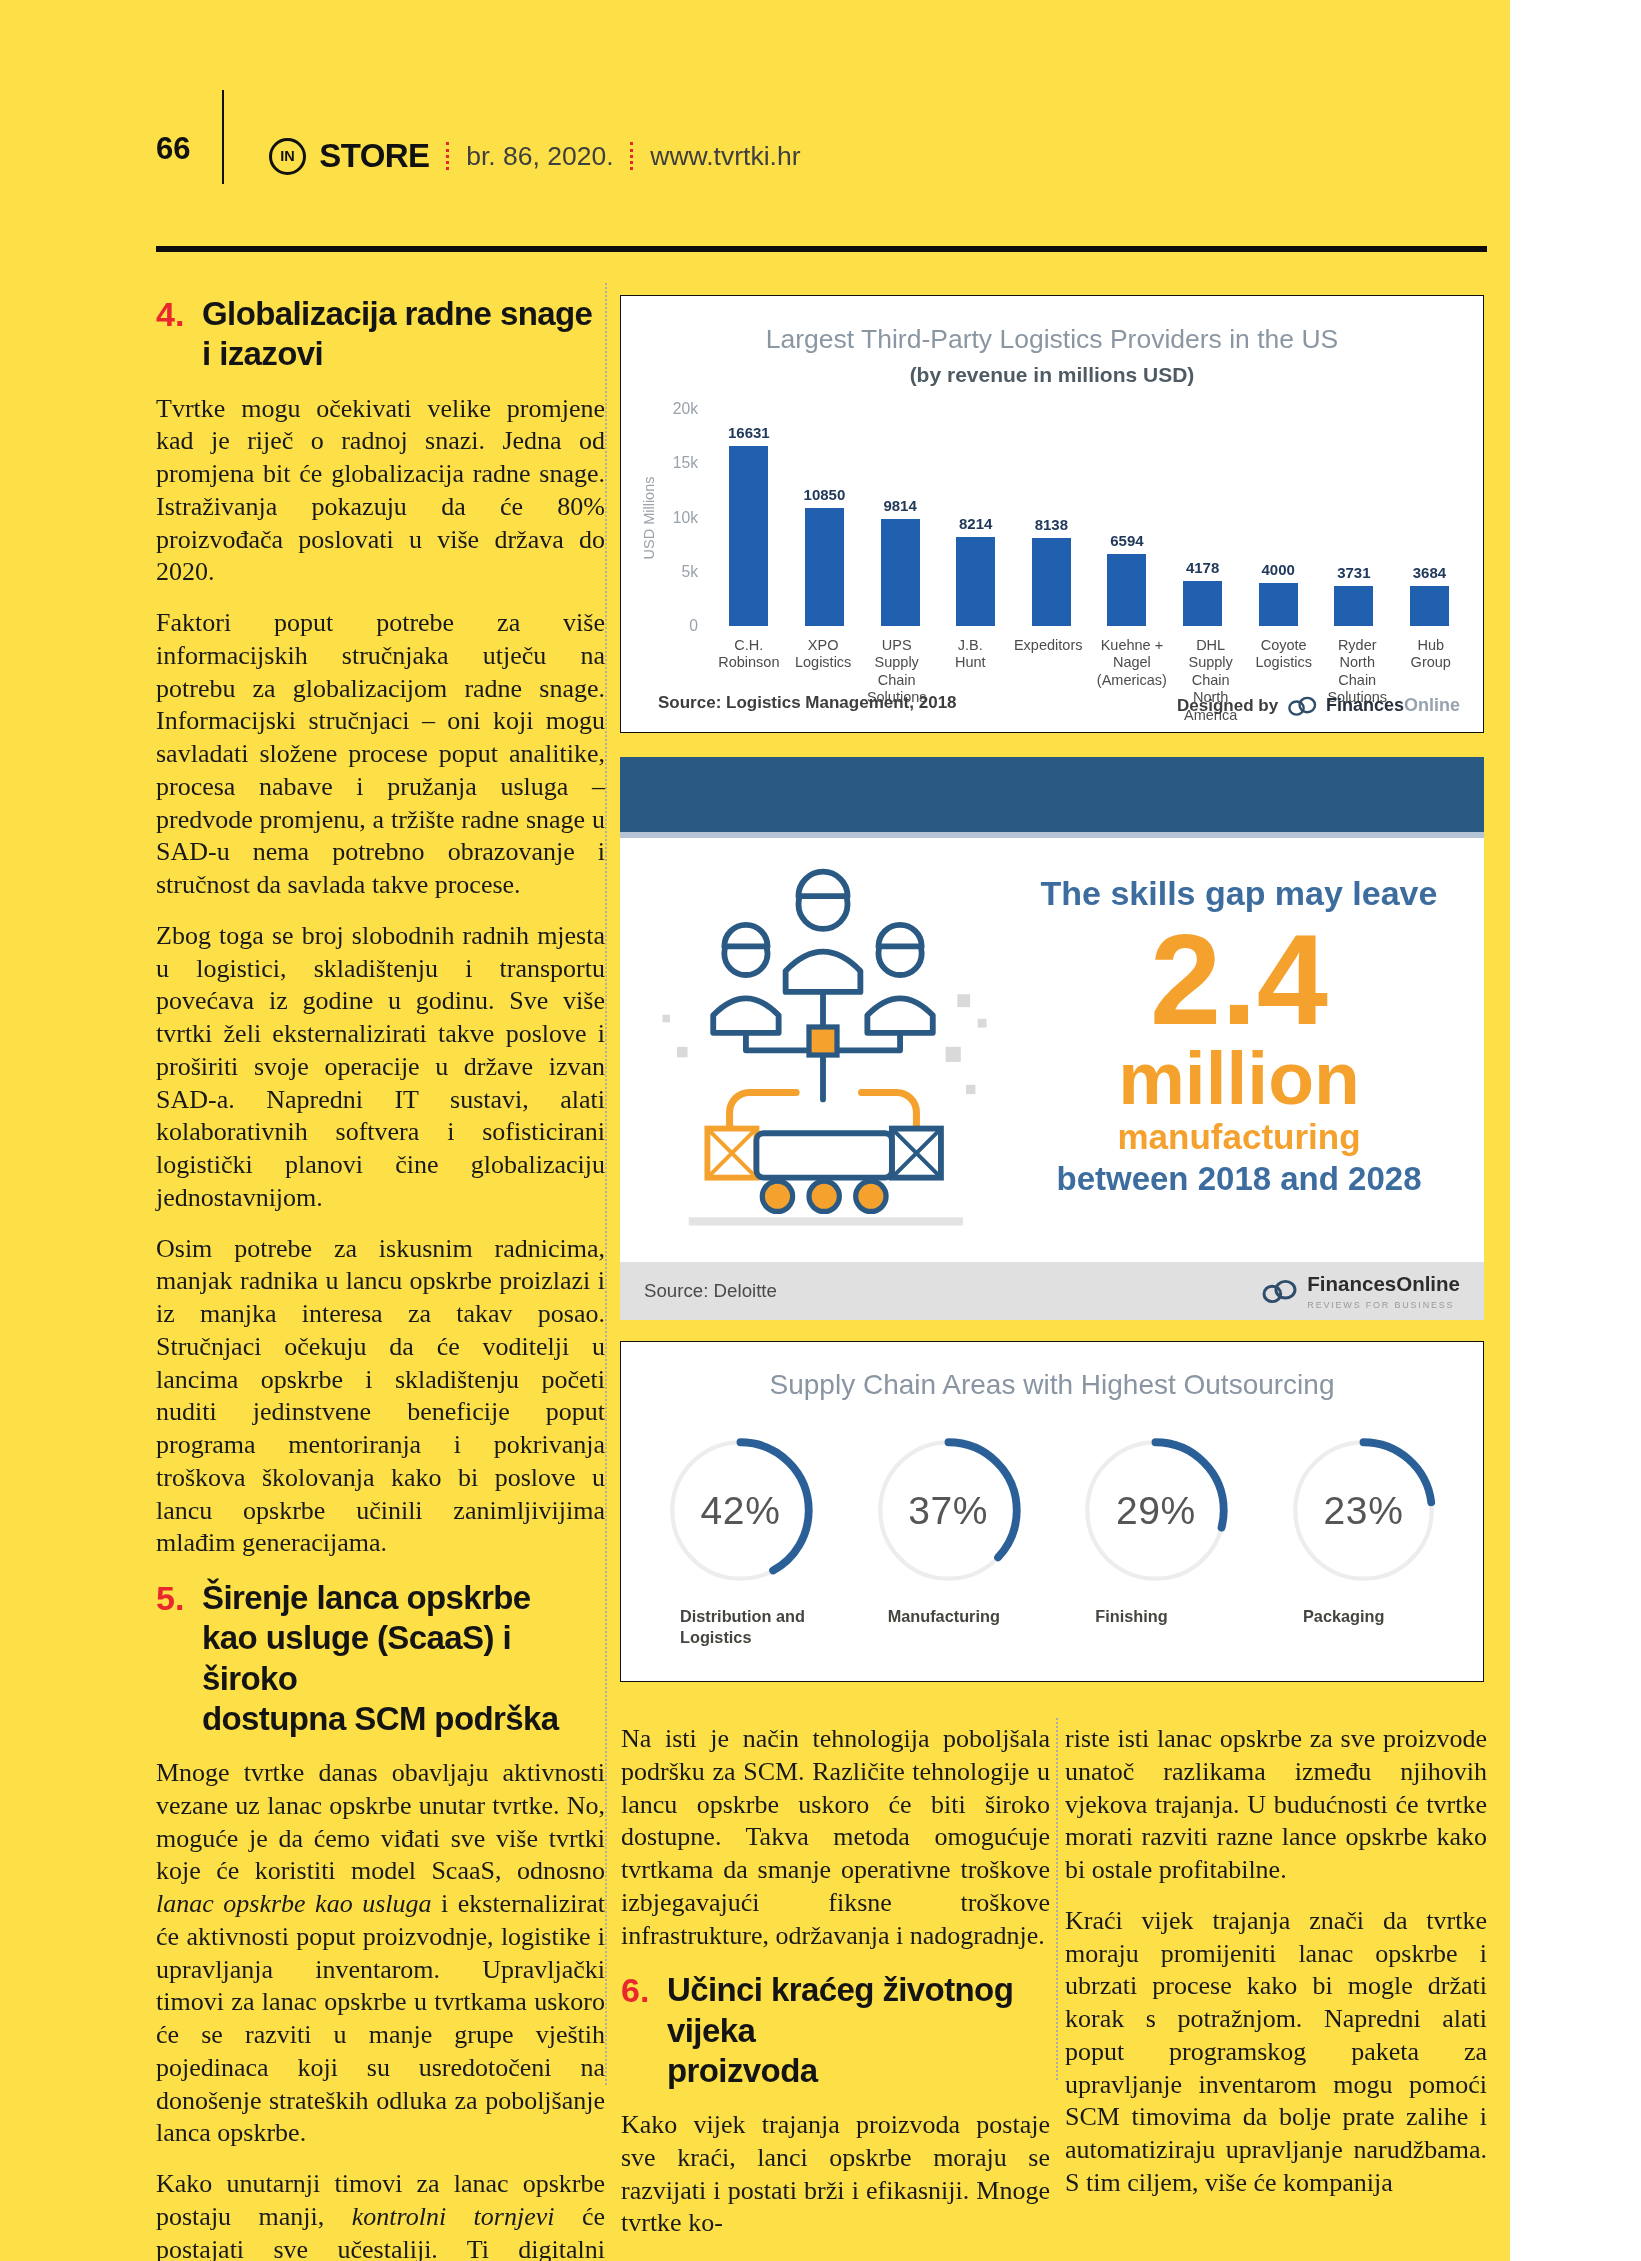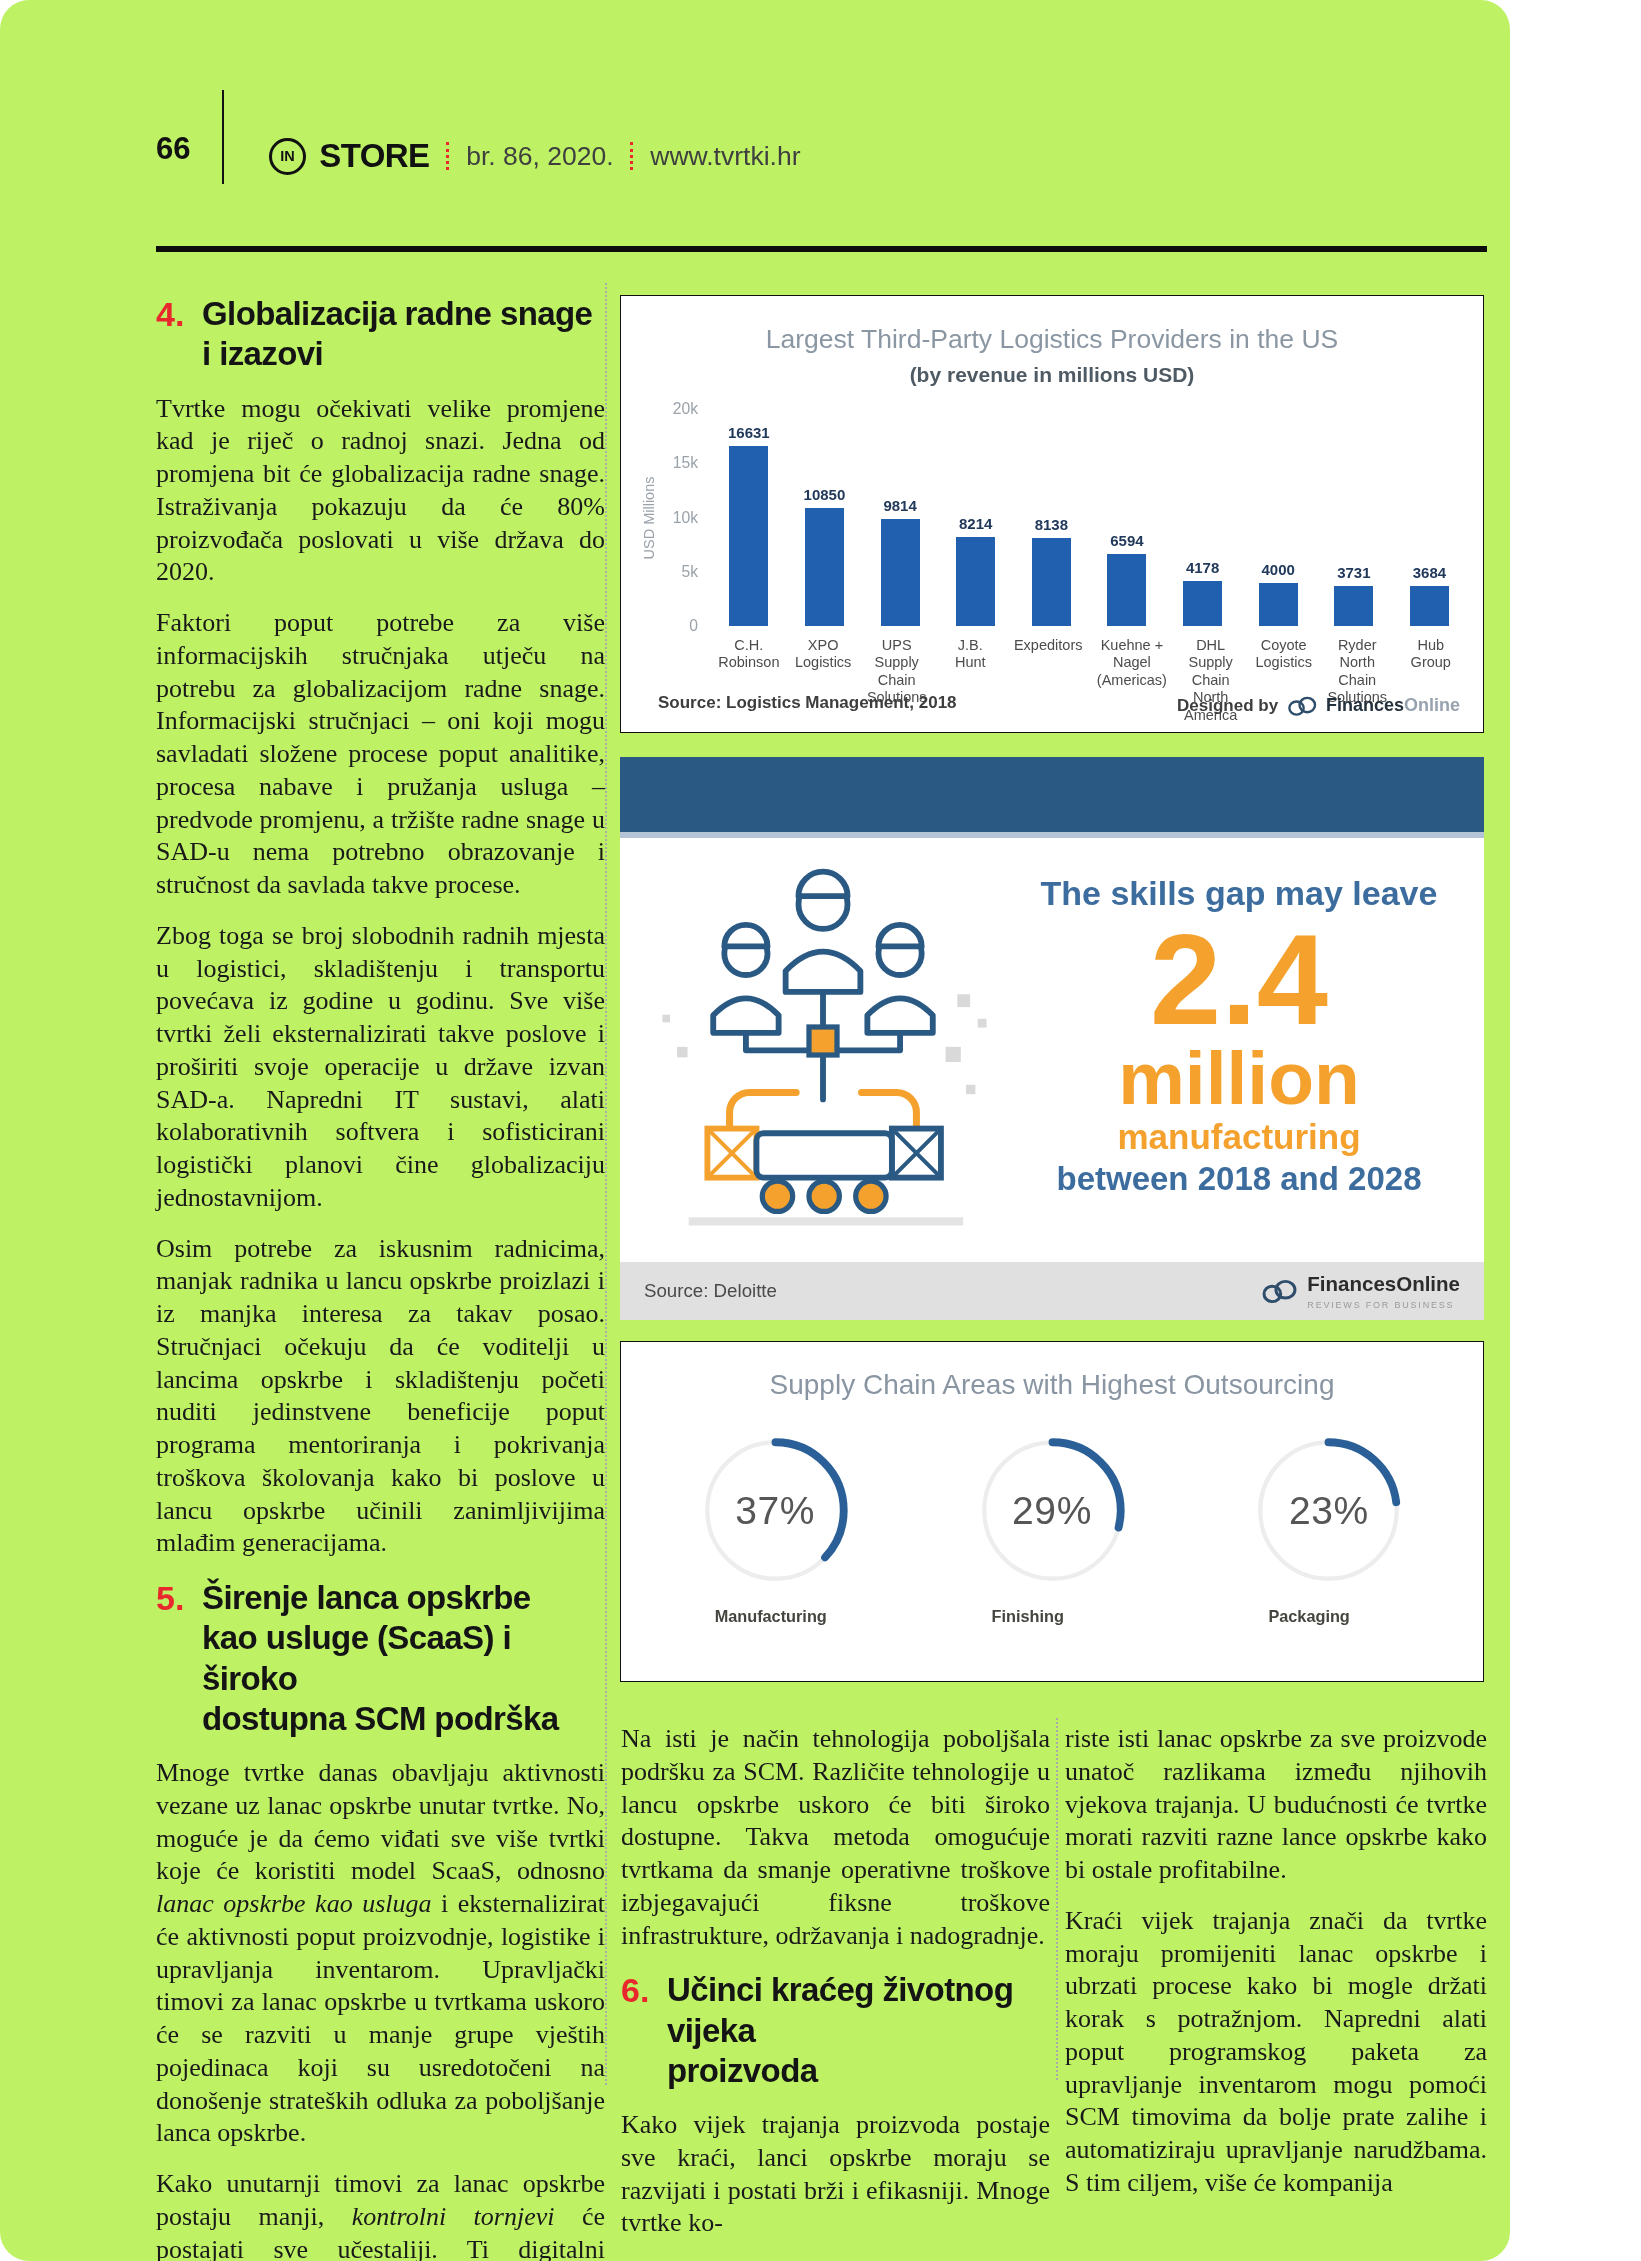--- a/index.html
+++ b/index.html
@@ -1,17 +1,17 @@
 <!DOCTYPE html>
 <html lang="hr" style="font-size:9.6px"><head>
 <meta charset="utf-8">
 <style>
   html,body{margin:0;padding:0;background:#ffffff;}
-  .page{position:relative;width:1510px;height:2261px;background:#bef264;overflow:hidden;
-        font-family:"Liberation Sans",sans-serif;color:#161616;border-radius:29px;}
+  .page{position:relative;width:1510px;height:2261px;background:#fde047;overflow:hidden;
+        font-family:"Liberation Sans",sans-serif;color:#161616;}
 
   
   .pageno{position:absolute;left:156px;top:131px;font:700 31px "Liberation Sans",sans-serif;color:#111;}
   .head-vline{position:absolute;left:222px;top:90px;width:2.4px;height:94px;background:#111;}
   .masthead{position:absolute;left:269px;top:137px;display:flex;align-items:center;gap:13.3px;}
   .logo-circle{width:31px;height:31px;border:3.6px solid #111;border-radius:50%;display:flex;
                align-items:center;justify-content:center;font:700 14.5px "Liberation Sans",sans-serif;color:#111;}
   .logo-store{font:700 33px "Liberation Sans",sans-serif;letter-spacing:-0.6px;color:#111;}
   .red-dots{width:0;height:28px;border-left:3px dotted #e8282c;margin:0 3.6px;}
   .issue,.site{font:400 26.5px "Liberation Sans",sans-serif;color:#3f3f3f;}
@@ -271,20 +271,27 @@
       </span>
     </div>
   </div>
 
   <div class="box3">
     <div class="g-title">Supply Chain Areas with Highest Outsourcing</div>
     <div class="gauges-row" id="gauges-row">
         <div class="gauge">
           <div class="gauge-wrap"><svg width="157" height="157" viewBox="0 0 260 260">
               <circle cx="130" cy="130" r="113" fill="none" stroke="#ededed" stroke-width="7"></circle>
+              <circle cx="130" cy="130" r="113" fill="none" stroke="#2a6097" stroke-width="13" stroke-linecap="round" stroke-dasharray="298.19997467874316 709.9999397112932" transform="rotate(-90 130 130)"></circle>
+            </svg><div class="pct">42%</div></div>
+          <div class="gauge-label">Distribution and Logistics</div>
+        </div>
+        <div class="gauge">
+          <div class="gauge-wrap"><svg width="157" height="157" viewBox="0 0 260 260">
+              <circle cx="130" cy="130" r="113" fill="none" stroke="#ededed" stroke-width="7"></circle>
               <circle cx="130" cy="130" r="113" fill="none" stroke="#2a6097" stroke-width="13" stroke-linecap="round" stroke-dasharray="262.6999776931785 709.9999397112932" transform="rotate(-90 130 130)"></circle>
             </svg><div class="pct">37%</div></div>
           <div class="gauge-label">Manufacturing</div>
         </div>
         <div class="gauge">
           <div class="gauge-wrap"><svg width="157" height="157" viewBox="0 0 260 260">
               <circle cx="130" cy="130" r="113" fill="none" stroke="#ededed" stroke-width="7"></circle>
               <circle cx="130" cy="130" r="113" fill="none" stroke="#2a6097" stroke-width="13" stroke-linecap="round" stroke-dasharray="205.89998251627503 709.9999397112932" transform="rotate(-90 130 130)"></circle>
             </svg><div class="pct">29%</div></div>
           <div class="gauge-label">Finishing</div>

